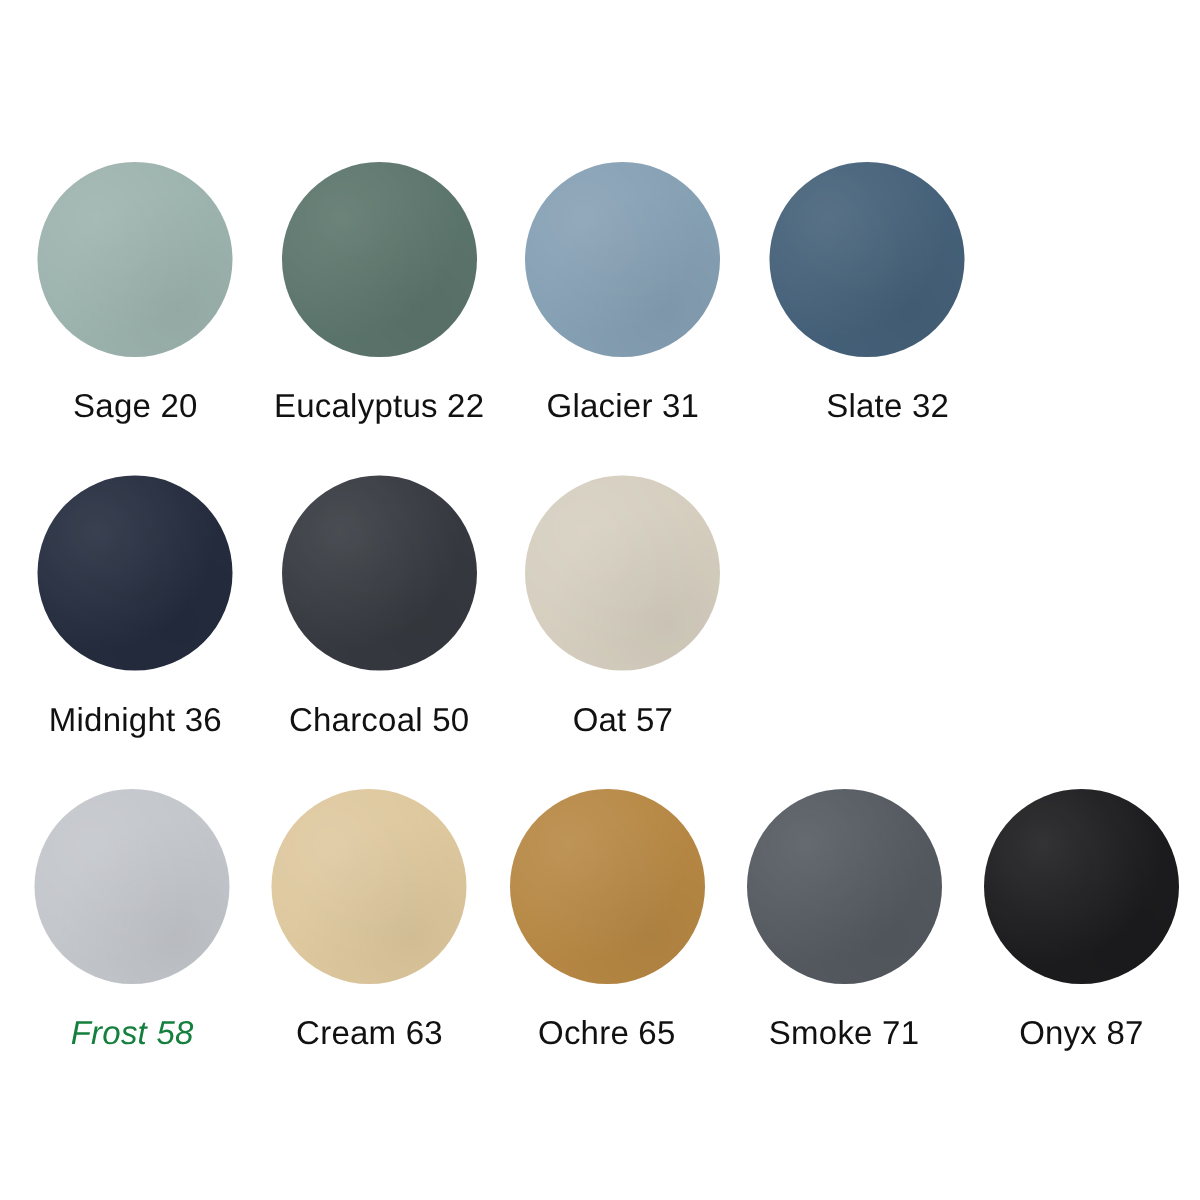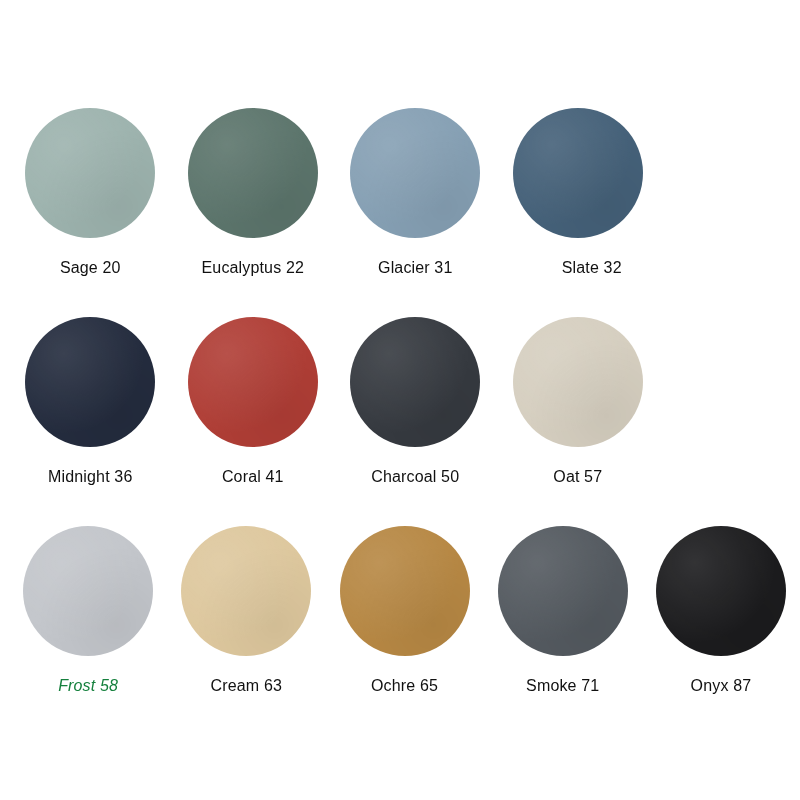--- a/index.html
+++ b/index.html
@@ -63,21 +63,21 @@
     border-radius: 50%;
     background-image:
       radial-gradient(circle at 30% 28%, rgba(255,255,255,0.10) 0%, rgba(255,255,255,0) 62%),
       radial-gradient(circle at 72% 76%, rgba(0,0,0,0.055) 0%, rgba(0,0,0,0) 58%);
     pointer-events: none;
   }
 
   .swatch-label {
     margin-top: 22px;
     font-family: "Liberation Sans", sans-serif;
-    font-size: 16px;
+    font-size: 22px;
     font-weight: 400;
     letter-spacing: 0.15px;
     color: #111111;
     text-align: center;
     white-space: nowrap;
     line-height: 1;
   }
 </style>
 </head>
 <body style="background: rgb(255, 255, 255);">
@@ -102,24 +102,20 @@
       <div class="swatch-label" style="color: rgb(17, 17, 17); margin-left: 28px;">Slate 32</div>
     </div>
   </div>
 
   <div class="swatch-row">
     <div class="swatch-cell">
       <div class="swatch-disc" style="background-color: rgb(36, 44, 62);"></div>
       <div class="swatch-label" style="color: rgb(17, 17, 17);">Midnight 36</div>
     </div>
     <div class="swatch-cell">
-      <div class="swatch-disc" style="background-color: rgb(176, 62, 54);"></div>
-      <div class="swatch-label" style="color: rgb(17, 17, 17);">Coral 41</div>
-    </div>
-    <div class="swatch-cell">
       <div class="swatch-disc" style="background-color: rgb(54, 58, 64);"></div>
       <div class="swatch-label" style="color: rgb(17, 17, 17);">Charcoal 50</div>
     </div>
     <div class="swatch-cell">
       <div class="swatch-disc" style="background-color: rgb(214, 207, 192);"></div>
       <div class="swatch-label" style="color: rgb(17, 17, 17);">Oat 57</div>
     </div>
   </div>
 
   <div class="swatch-row">

